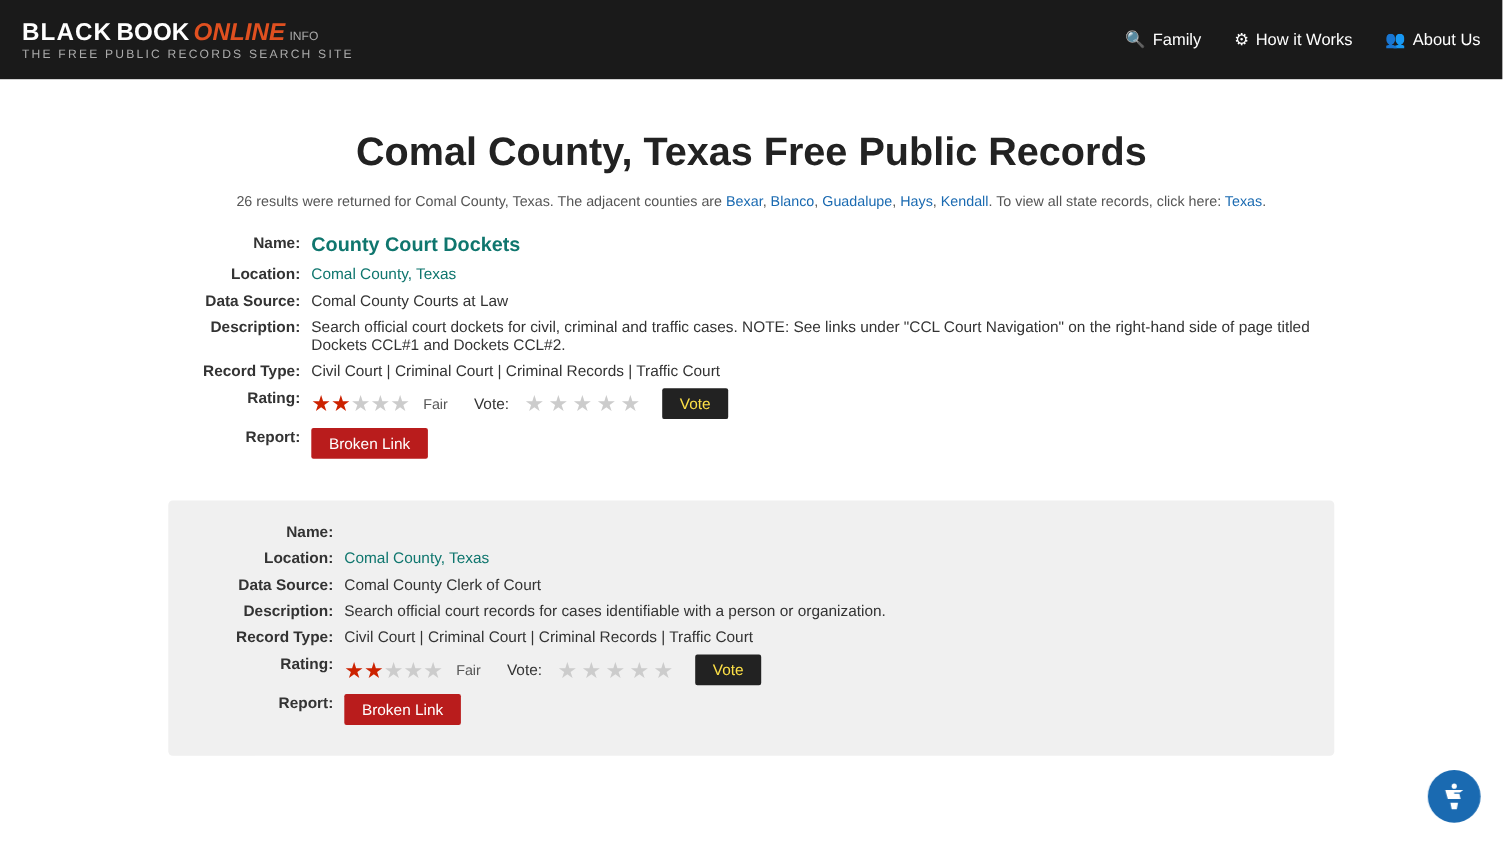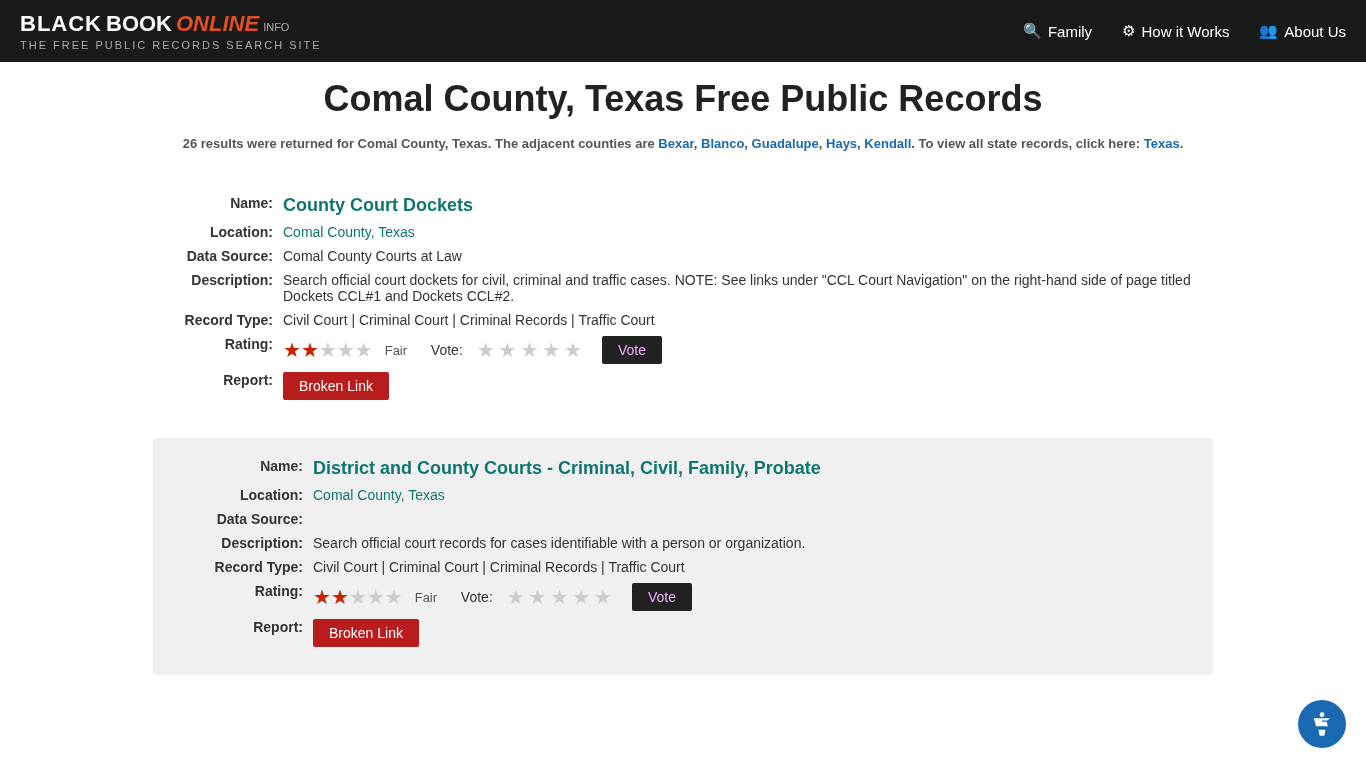--- a/index.html
+++ b/index.html
@@ -5,21 +5,21 @@
     * { box-sizing: border-box; margin: 0; padding: 0; }
     body { font-family: Arial, sans-serif; background: #fff; color: #333; font-size: 14px; }
 
     
     #header {
       background: #1a1a1a;
       display: flex;
       align-items: center;
       justify-content: space-between;
       padding: 0 20px;
-      height: 62px;
+      height: 72px;
     }
     #logo-area {
       display: flex;
       flex-direction: column;
       justify-content: center;
     }
     .logo-top {
       display: flex;
       align-items: baseline;
       gap: 4px;
@@ -42,37 +42,36 @@
       display: flex;
       align-items: center;
       gap: 6px;
       text-decoration: none;
     }
 
     
     #main {
       max-width: 1100px;
       margin: 0 auto;
-      padding: 16px 20px 20px;
+      padding: 45px 20px 20px;
     }
 
     h1.page-title {
       text-align: center;
       font-size: 36px;
       font-weight: 700;
       color: #222;
       margin-bottom: 16px;
     }
 
     .results-info {
       text-align: center;
       font-size: 13px;
       color: #555;
-      margin-bottom: 24px;
-      font-weight: bold;
+      margin-bottom: 2px;
     }
     .results-info a { color: #1a6ab1; text-decoration: none; }
 
     .paging-info {
       text-align: center;
       font-size: 14px;
       color: #555;
       margin-bottom: 24px;
     }
     .paging-info strong { font-weight: 700; }
@@ -130,21 +129,21 @@
       align-items: center;
     }
     .star { font-size: 20px; }
     .star.filled { color: #cc2200; }
     .star.empty { color: #ccc; }
     .rating-text { color: #555; font-size: 13px; margin-left: 4px; }
     .vote-stars .star { font-size: 20px; color: #ccc; }
 
     .btn-vote {
       background: #222;
-      color: #f0abfc;
+      color: #fde047;
       border: none;
       padding: 6px 16px;
       font-size: 14px;
       cursor: pointer;
       border-radius: 2px;
     }
 
     .btn-broken {
       background: #b91c1c;
       color: #fff;
@@ -273,32 +272,30 @@
       <span class="record-label">Report:</span>
       <span class="record-value">
         <button class="btn-broken">Broken Link</button>
       </span>
     </div>
   </div>
 
   <div class="record-card shaded">
     <div class="record-row">
       <span class="record-label">Name:</span>
-      <span class="record-value">
-        <a class="record-name-link" href="#">District and County Courts - Criminal, Civil, Family, Probate</a>
-      </span>
     </div>
     <div class="record-row">
       <span class="record-label">Location:</span>
       <span class="record-value">
         <a class="record-link" href="#">Comal County, Texas</a>
       </span>
     </div>
     <div class="record-row">
       <span class="record-label">Data Source:</span>
+      <span class="record-value">Comal County Clerk of Court</span>
     </div>
     <div class="record-row">
       <span class="record-label">Description:</span>
       <span class="record-value">Search official court records for cases identifiable with a person or organization.</span>
     </div>
     <div class="record-row">
       <span class="record-label">Record Type:</span>
       <span class="record-value">Civil Court | Criminal Court | Criminal Records | Traffic Court</span>
     </div>
     <div class="record-row">

